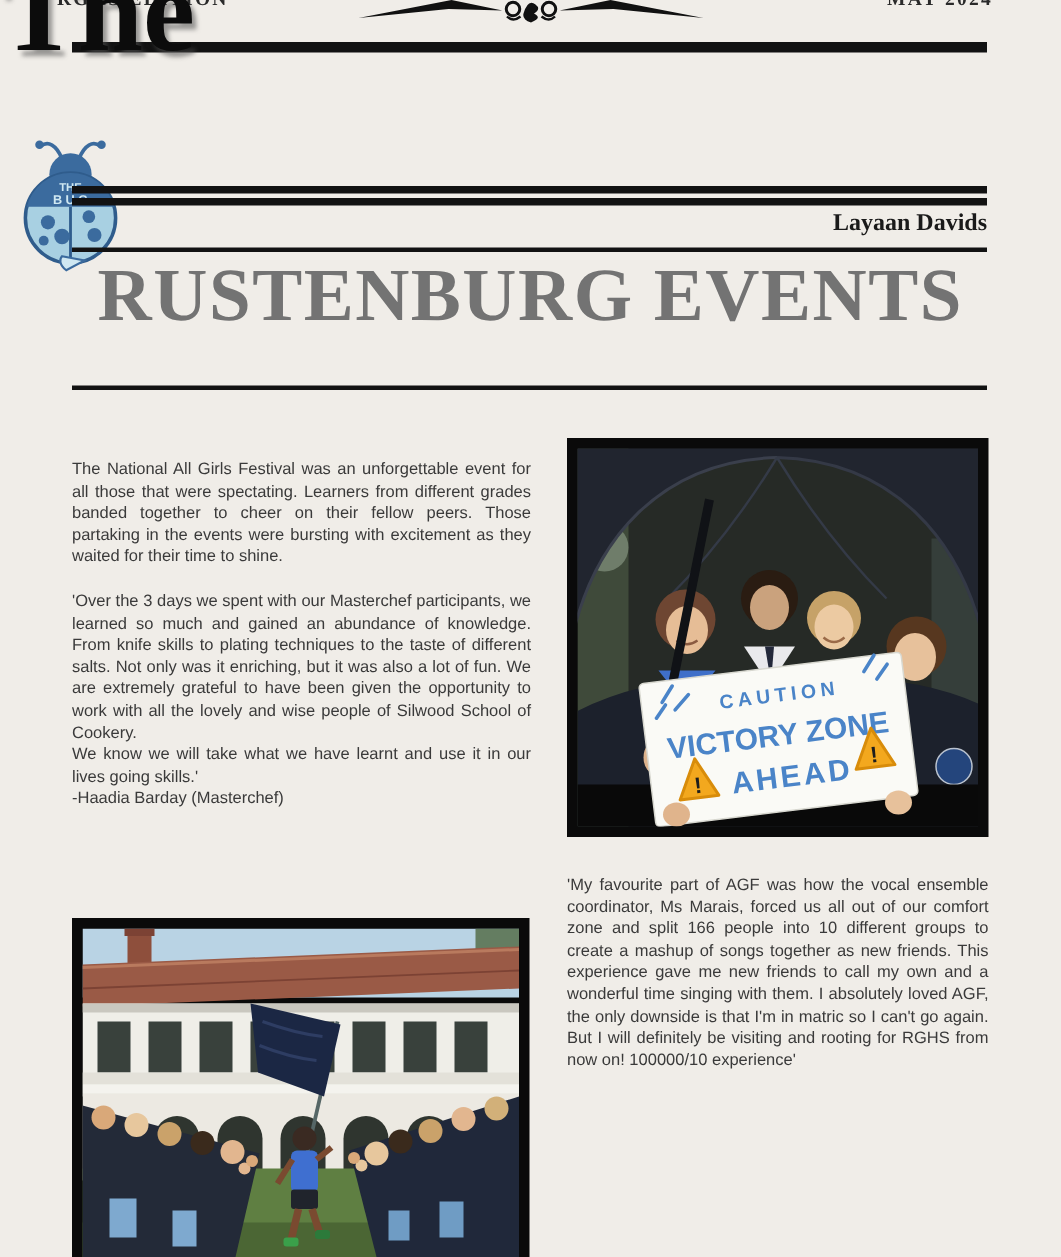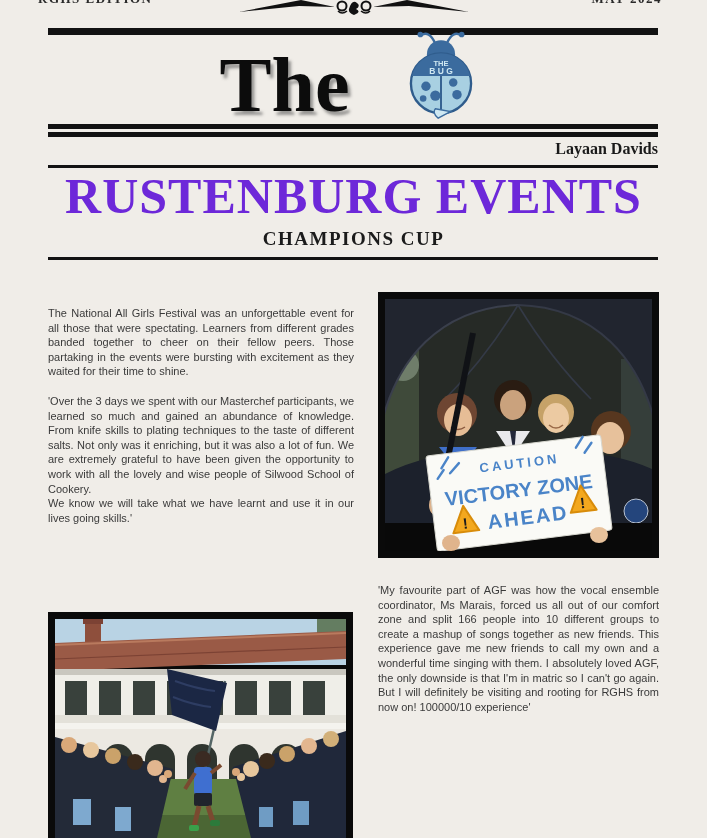--- a/index.html
+++ b/index.html
@@ -12,36 +12,36 @@
   }
   .rule{position:absolute;left:48px;right:49px;background:#121212;}
   .clip-label{
     position:absolute;top:-9px;
     font-family:"Liberation Serif",serif;
     font-weight:bold;font-size:13px;letter-spacing:1.5px;color:#2a2a2a;
   }
   .ornament{position:absolute;top:-5px;left:50%;transform:translateX(-50%);}
   .masthead{
     position:absolute;left:0;right:0;top:30px;height:94px;
-    display:flex;align-items:flex-end;justify-content:center;gap:44px;
+    display:flex;align-items:flex-start;justify-content:center;gap:44px;flex-direction:column;
   }
   .masthead-word{
     font-family:"Liberation Serif",serif;font-weight:bold;
     font-size:78px;line-height:1;color:#0c0c0c;
     text-shadow:3px 4px 3px rgba(80,80,80,0.55);
   }
   .byline{
     position:absolute;right:49px;top:140px;
     font-family:"Liberation Serif",serif;font-weight:bold;
     font-size:16px;color:#1a1a1a;margin-left:18px;
   }
   .headline{
     position:absolute;left:0;right:0;top:169px;text-align:center;
     font-family:"Liberation Serif",serif;font-weight:bold;
-    font-size:50px;letter-spacing:1px;color:#6d28d9;line-height:1.1;
+    font-size:50px;letter-spacing:1px;color:#737373;line-height:1.1;
   }
   .subheadline{
     position:absolute;left:0;right:0;top:228px;text-align:center;
     font-family:"Liberation Serif",serif;font-weight:bold;
     font-size:19px;letter-spacing:1.5px;color:#1b1b1b;
   }
   .col{position:absolute;color:#3a3a3a;}
   .col p{
     margin:0;font-size:11px;line-height:14.6px;
     text-align:justify;
@@ -104,28 +104,28 @@
   </div>
 
   <div class="rule" style="top:124px;height:5px;"></div>
   <div class="rule" style="top:132px;height:5px;"></div>
 
   <div class="byline">Layaan Davids</div>
 
   <div class="rule" style="top:165px;height:3px;"></div>
 
   <div class="headline">RUSTENBURG EVENTS</div>
-  <div class="subheadline">CHAMPIONS CUP</div>
 
   <div class="rule" style="top:257px;height:3px;"></div>
 
   <div class="col" style="left:48px;top:287px;width:306px;margin-top:19px;">
     <p class="gap-after">The National All Girls Festival was an unforgettable event for all those that were spectating. Learners from different grades banded together to cheer on their fellow peers. Those partaking in the events were bursting with excitement as they waited for their time to shine.</p>
     <p>'Over the 3 days we spent with our Masterchef participants, we learned so much and gained an abundance of knowledge. From knife skills to plating techniques to the taste of different salts. Not only was it enriching, but it was also a lot of fun. We are extremely grateful to have been given the opportunity to work with all the lovely and wise people of Silwood School of Cookery.</p>
     <p>We know we will take what we have learnt and use it in our lives going skills.'</p>
+    <p class="attrib">-Haadia Barday (Masterchef)</p>
   </div>
 
   <div class="photo-frame pv">
     <svg width="267" height="252" viewBox="0 0 267 252">
       <rect x="0" y="0" width="267" height="252" fill="#262a26"></rect>
       <rect x="0" y="0" width="34" height="252" fill="#44503e" opacity="0.85"></rect>
       <circle cx="18" cy="66" r="16" fill="#8fa08a" opacity="0.6"></circle>
       <rect x="236" y="60" width="31" height="120" fill="#3a4440" opacity="0.8"></rect>
 
       <path d="M-6,138 C8,58 58,8 133,6 C208,8 258,58 273,138 L273,-6 L-6,-6 Z" fill="#21252f"></path>

